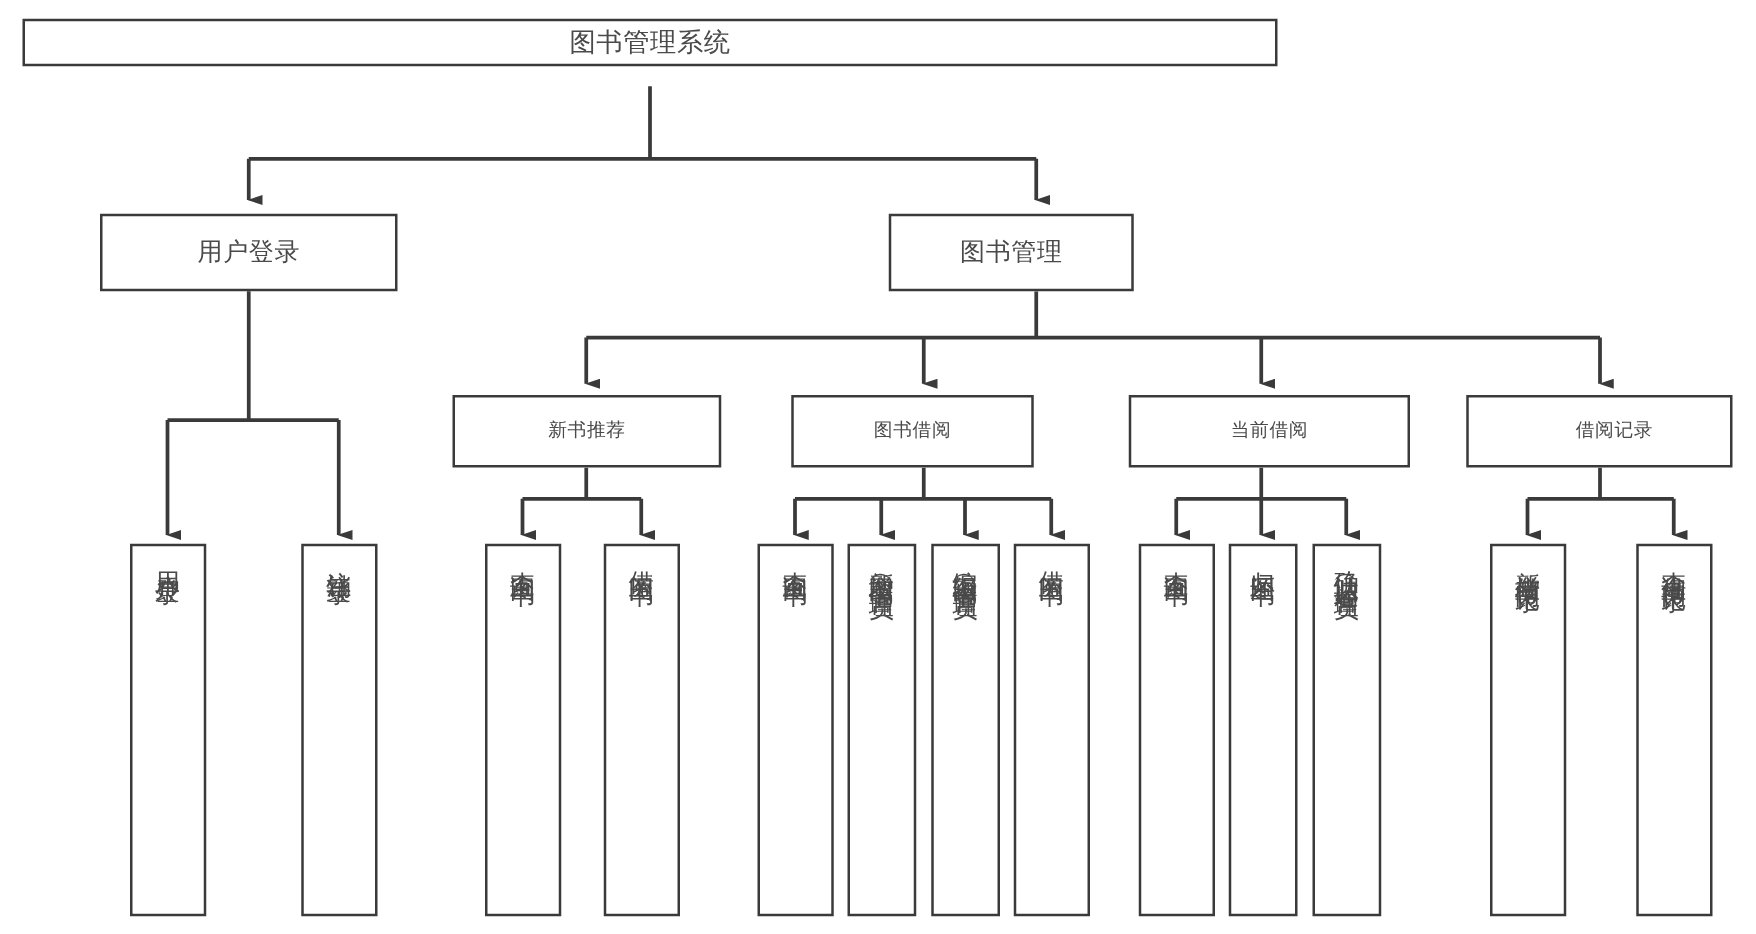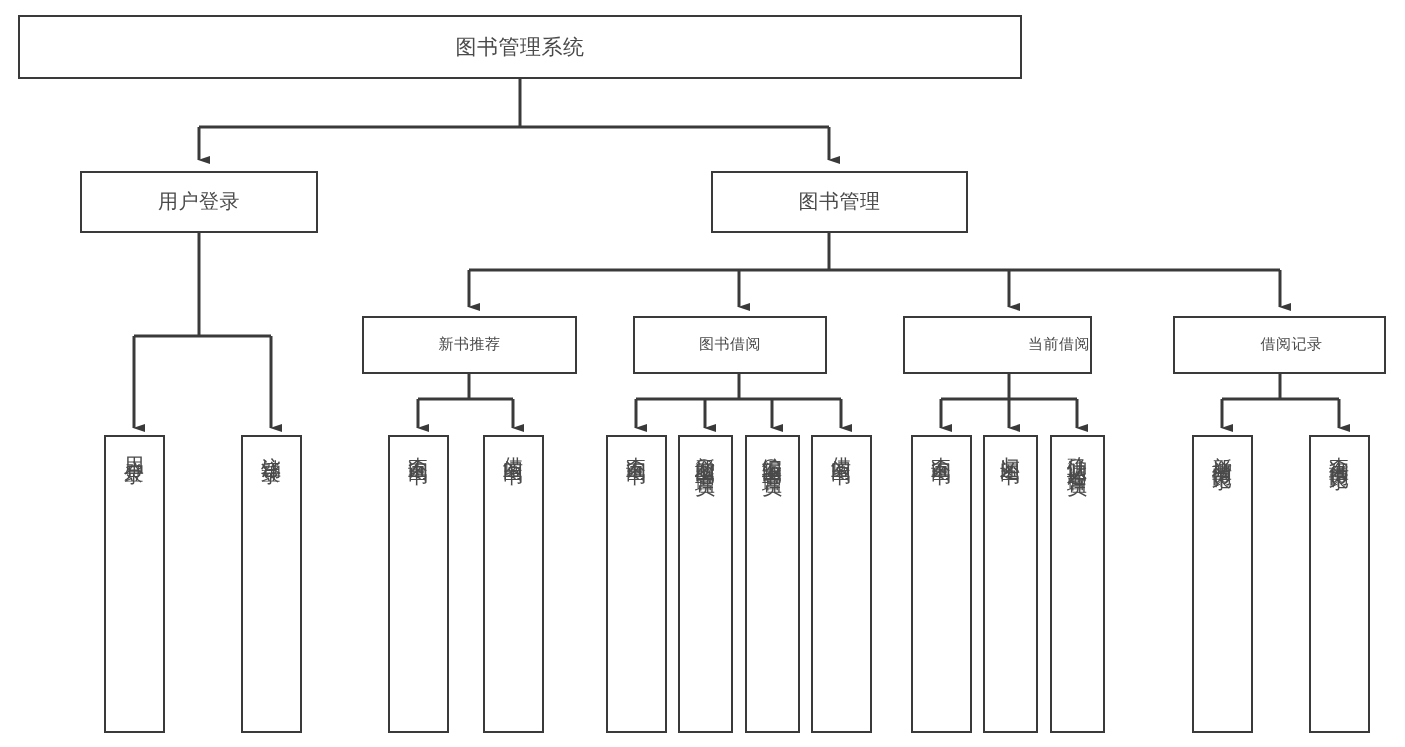--- a/index.html
+++ b/index.html
@@ -115,41 +115,41 @@
       <path d="M1009,399 L1009,428" marker-end="url(#ah)"></path>
       <path d="M1077,399 L1077,428" marker-end="url(#ah)"></path>
 
       <path d="M1280,374 L1280,399"></path>
       <path d="M1222,399 L1339,399"></path>
       <path d="M1222,399 L1222,428" marker-end="url(#ah)"></path>
       <path d="M1339,399 L1339,428" marker-end="url(#ah)"></path>
     </g>
   </svg>
 
-  <div class="node root" style="left:18px; top:15px; width:1004px; height:64px;">
+  <div class="node root" style="left:18px; top:15px; width:1004px; height:38px;">
     <span class="node-label">图书管理系统</span>
   </div>
 
   <div class="node lvl2" style="left:80px; top:171px; width:238px; height:62px;">
     <span class="node-label">用户登录</span>
   </div>
 
-  <div class="node lvl2" style="left:711px; top:171px; width:257px; height:62px;">
+  <div class="node lvl2" style="left:711px; top:171px; width:196px; height:62px;">
     <span class="node-label">图书管理</span>
   </div>
 
   <div class="node lvl3" style="left:362px; top:316px; width:215px; height:58px;">
     <span class="node-label">新书推荐</span>
   </div>
 
   <div class="node lvl3" style="left:633px; top:316px; width:194px; height:58px;align-items:center;">
     <span class="node-label">图书借阅</span>
   </div>
 
-  <div class="node lvl3" style="left:903px; top:316px; width:189px; height:58px;justify-content:flex-end;">
+  <div class="node lvl3" style="left:903px; top:316px; width:225px; height:58px;">
     <span class="node-label">当前借阅</span>
   </div>
 
   <div class="node lvl3" style="left:1173px; top:316px; width:213px; height:58px;padding-left:24px;">
     <span class="node-label">借阅记录</span>
   </div>
 
   <div class="node leaf" style="left:104px; top:435px; width:61px; height:298px;">
     <span class="node-label">用户登录</span>
   </div>

